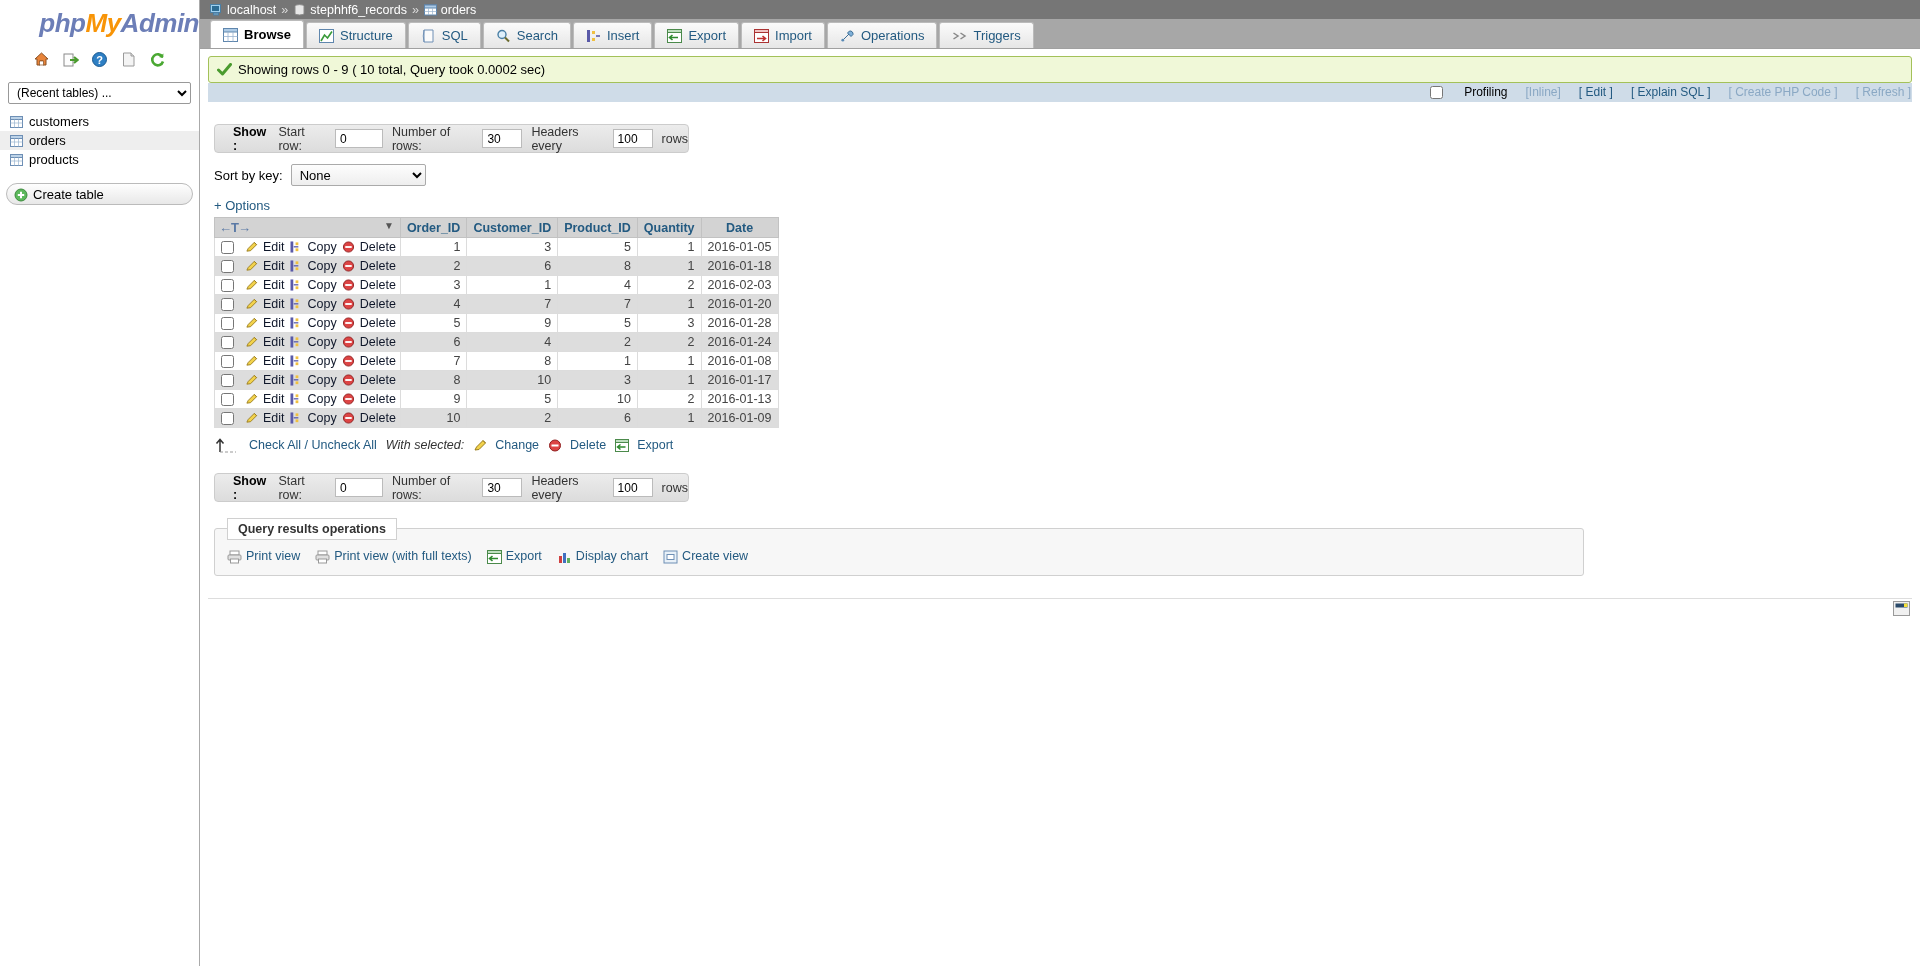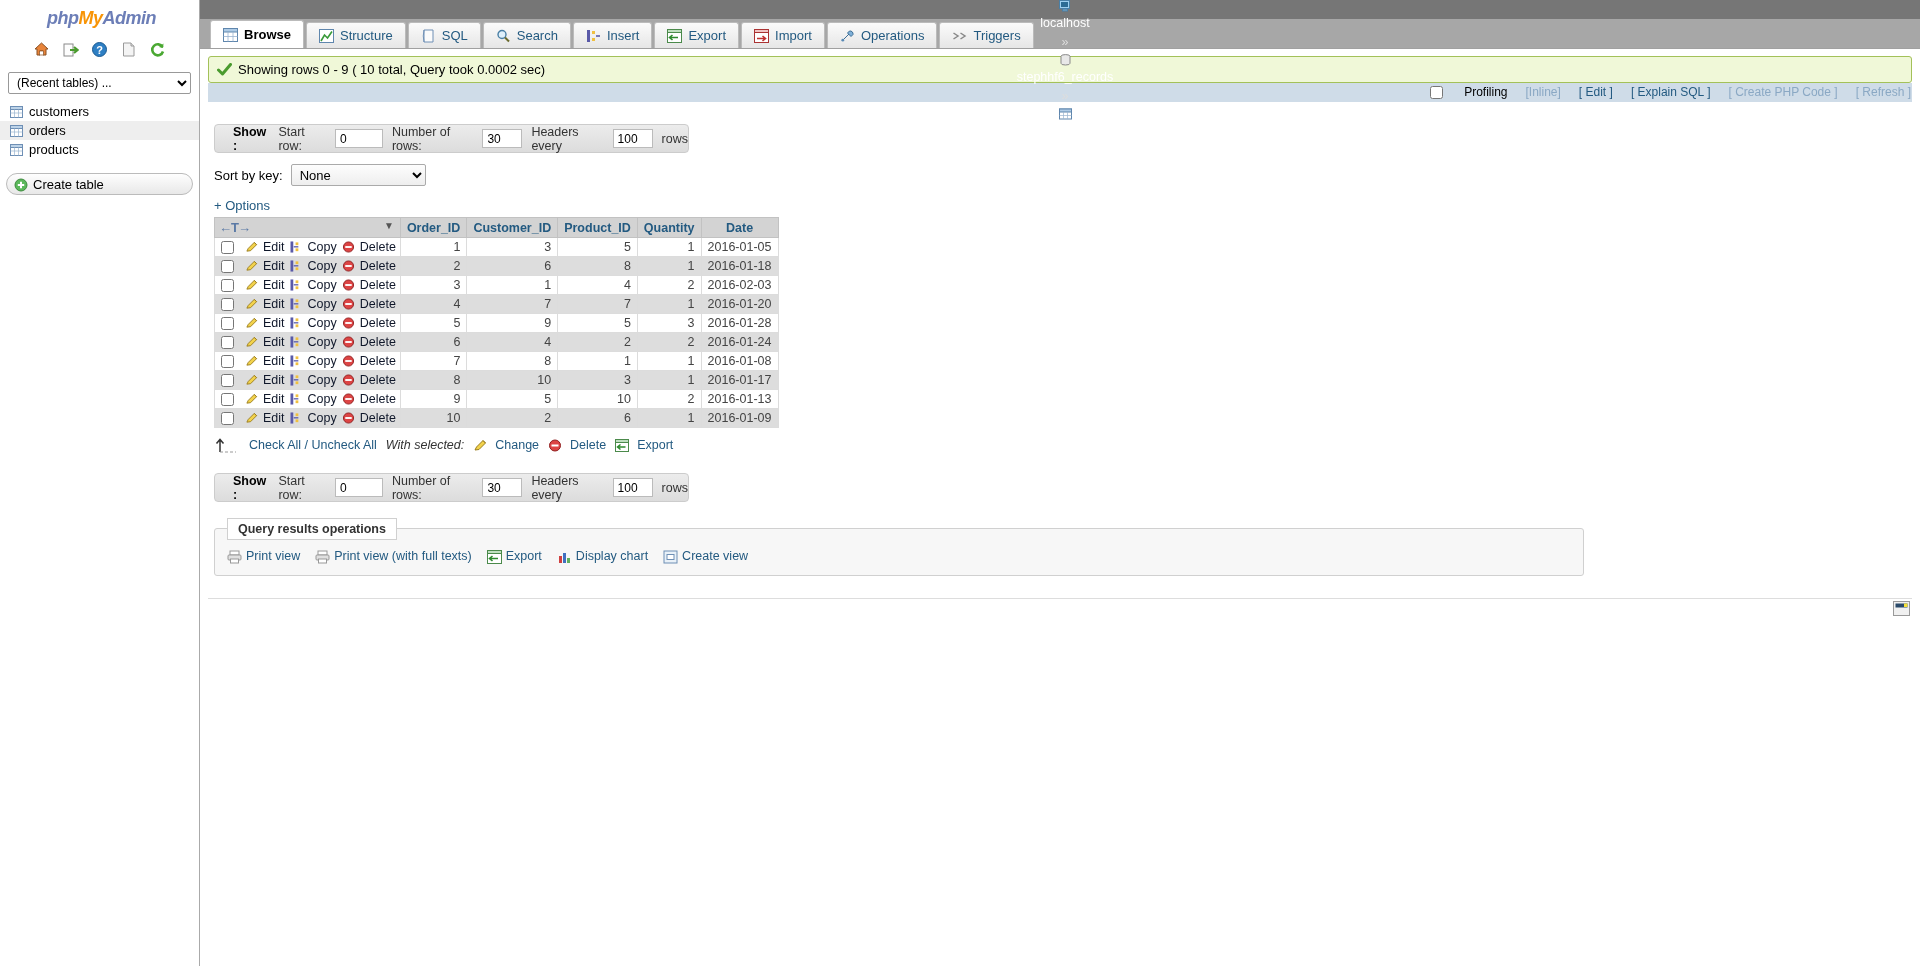--- a/index.html
+++ b/index.html
@@ -15,21 +15,21 @@
   #app { display: flex; width: 1920px; height: 966px; }
 
   
   #sidebar {
     width: 200px; min-width: 200px;
     background: #fff;
     border-right: 1px solid #aaa;
     position: relative;
     padding-top: 4px;
   }
-  .logo { text-align: center; padding: 4px 0 2px 4px; font-size: 18px; font-weight: bold; letter-spacing: -0.5px; }
+  .logo { text-align: right; padding: 4px 0 2px 4px; font-size: 26px; font-weight: bold; letter-spacing: -0.5px; }
   .logo .php { color: #6c7eb7; font-style: italic; font-weight: bold; }
   .logo .my  { color: #f89406; font-style: italic; font-weight: bold; }
   .logo .adm { color: #6c7eb7; font-style: italic; font-weight: bold; }
 
   .side-icons { display: flex; justify-content: center; gap: 12px; padding: 10px 0 14px 0; }
   .side-icons .ic { width: 17px; height: 17px; display: inline-block; cursor: pointer; }
 
   .recent-wrap { padding: 0 8px; }
   select.recent {
     width: 100%; height: 22px; font-size: 12px;
@@ -52,21 +52,21 @@
     display: flex; align-items: center; gap: 6px; padding-left: 7px;
     font-size: 13px; cursor: pointer;
   }
 
   
   #main { flex: 1; min-width: 0; position: relative; background: #fff; }
 
   .breadcrumb {
     height: 19px; background: #767676; color: #fff;
     display: flex; align-items: center; gap: 5px;
-    padding-left: 10px; font-size: 12.5px; flex-direction: column;
+    padding-left: 10px; font-size: 12.5px;
   }
   .breadcrumb .sep { color: #ddd; }
   .bc-ic { width: 12px; height: 11px; display: inline-block; flex: none; }
 
   .tabbar {
     height: 30px; background: #a7a7a7;
     border-bottom: 1px solid #a0a0a0;
     display: flex; align-items: flex-end; padding-left: 10px;
   }
   .tab {

